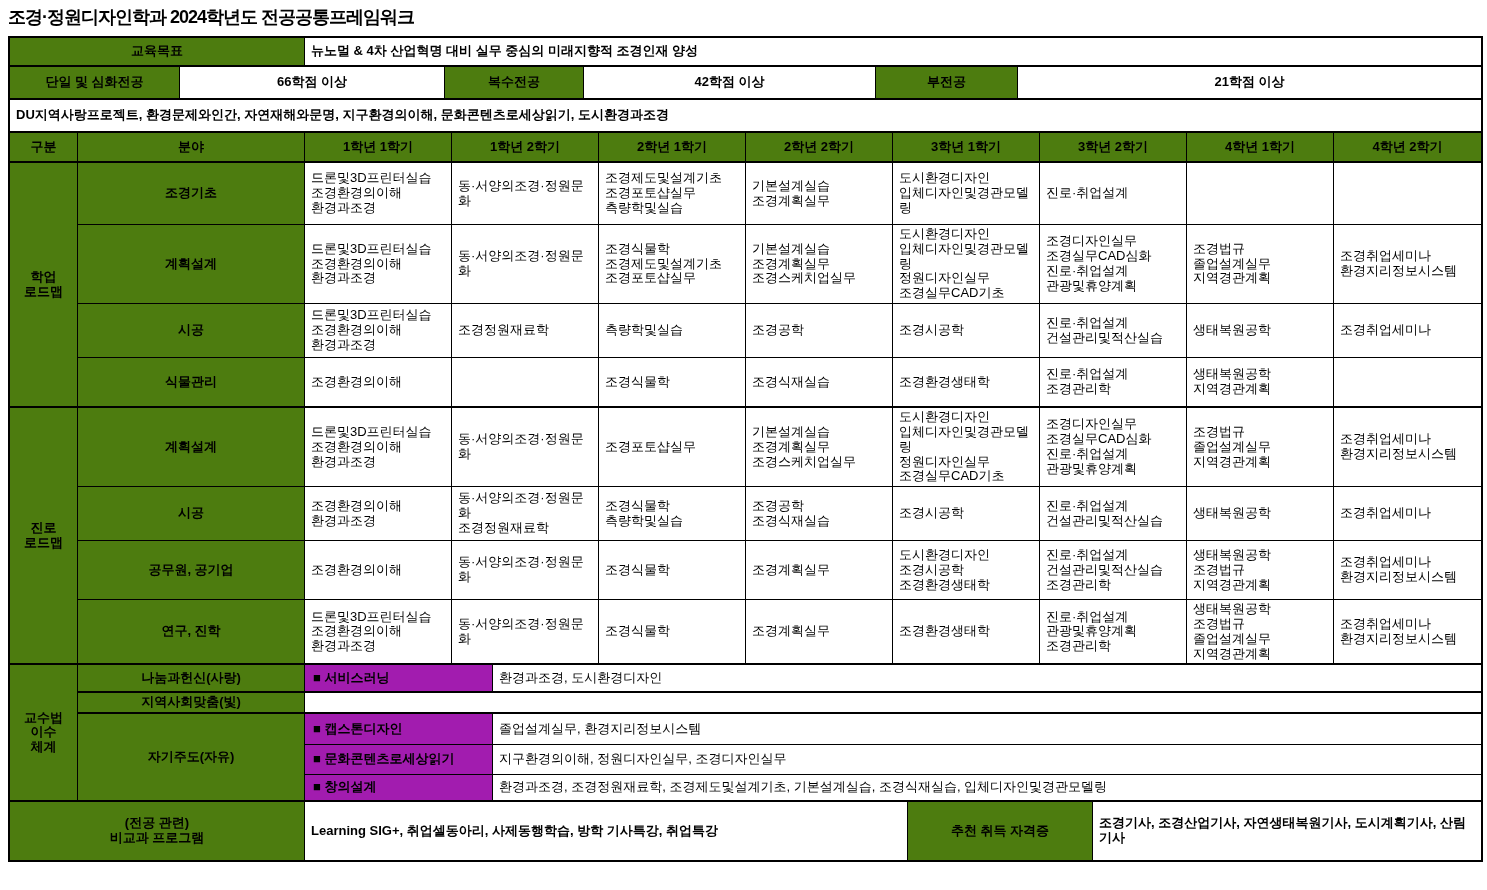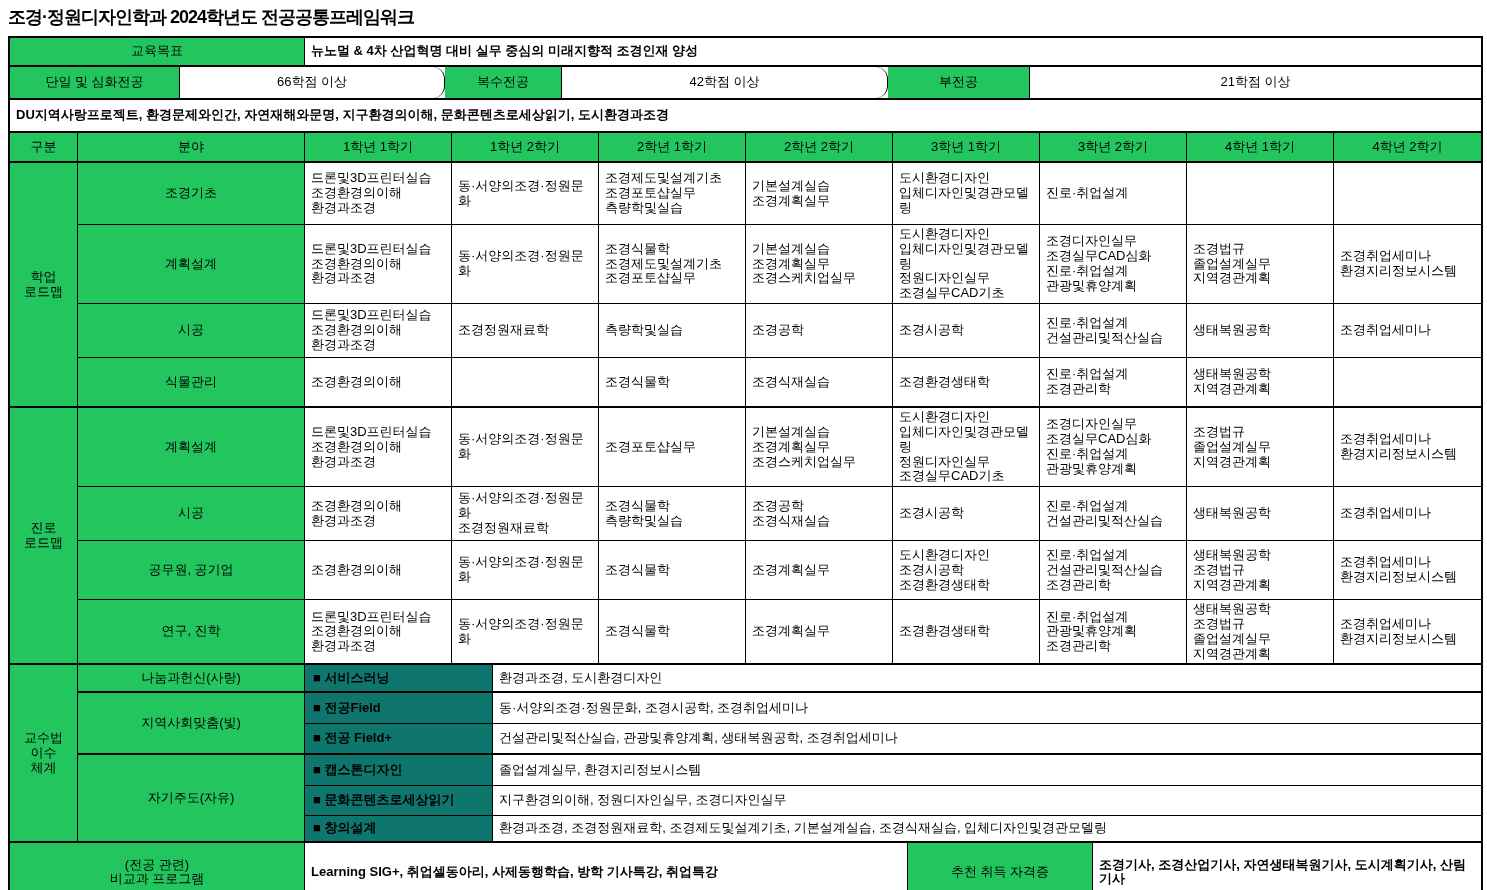--- a/index.html
+++ b/index.html
@@ -27,60 +27,60 @@
     display: flex;
     flex-direction: column;
     justify-content: center;
     font-size: 13px;
     line-height: 1.14;
     word-break: break-all;
     overflow: hidden;
   }
   .row > .cell:last-child, .srow > .cell:last-child, .trow > .cell:last-child { border-right: 0; }
 
-  .lbl { background: #22c55e; font-weight: normal; text-align: center; }
-  .ctr { font-weight: normal; text-align: center; border-radius: 12px; }
+  .lbl { background: #4d7c0f; font-weight: bold; text-align: center; }
+  .ctr { font-weight: bold; text-align: center; }
   .txtb { font-weight: bold; text-align: left; }
   .pre { white-space: pre-line; }
   .course { white-space: pre-line; text-align: left; }
 
   .w68 { width: 68px; } .w147 { width: 147px; } .w188 { width: 188px; }
   .w227 { width: 227px; } .w295 { width: 295px; }
   .grow { flex: 1; }
 
   .section { display: flex; align-items: stretch; }
   .sec-rows { flex: 1; display: flex; flex-direction: column; }
   .srow { display: flex; align-items: stretch; }
   .srow + .srow { border-top: 1px solid #000; }
 
   .tgroup { display: flex; align-items: stretch; }
   .tgroup + .tgroup { border-top: 2px solid #000; }
   .tg-rows { flex: 1; display: flex; flex-direction: column; }
   .trow { display: flex; align-items: stretch; }
   .trow + .trow { border-top: 1px solid #000; }
-  .method { background: #0f766e; font-weight: bold; text-align: left; padding-left: 8px; }
+  .method { background: #a21caf; font-weight: bold; text-align: left; padding-left: 8px; }
 </style>
 </head>
 <body>
 
 <div class="page">
   <h1 class="title">조경·정원디자인학과 2024학년도 전공공통프레임워크</h1>
 
   <div class="tbl">
 
     <div class="row block" style="min-height:27px">
       <div class="cell lbl w295">교육목표</div>
       <div class="cell txtb grow">뉴노멀 &amp; 4차 산업혁명 대비 실무 중심의 미래지향적 조경인재 양성</div>
     </div>
 
     <div class="row block" style="min-height:33px">
       <div class="cell lbl" style="width:170px">단일 및 심화전공</div>
       <div class="cell ctr" style="width:265px">66학점 이상</div>
-      <div class="cell lbl" style="width:117px">복수전공</div>
-      <div class="cell ctr" style="width:326px">42학점 이상</div>
+      <div class="cell lbl" style="width:139px">복수전공</div>
+      <div class="cell ctr" style="width:292px">42학점 이상</div>
       <div class="cell lbl" style="width:142px">부전공</div>
       <div class="cell ctr grow">21학점 이상</div>
     </div>
 
     <div class="row block" style="min-height:33px">
       <div class="cell txtb grow">DU지역사랑프로젝트, 환경문제와인간, 자연재해와문명, 지구환경의이해, 문화콘텐츠로세상읽기, 도시환경과조경</div>
     </div>
 
     <div class="row block" style="min-height:30px">
       <div class="cell lbl w68">구분</div>
@@ -265,30 +265,20 @@
           <div class="cell lbl w227">나눔과헌신(사랑)</div>
           <div class="tg-rows">
             <div class="trow" style="min-height:26px">
               <div class="cell method w188">■ 서비스러닝</div>
               <div class="cell course grow">환경과조경, 도시환경디자인</div>
             </div>
           </div>
         </div>
         <div class="tgroup">
           <div class="cell lbl w227">지역사회맞춤(빛)</div>
-          <div class="tg-rows">
-            <div class="trow" style="min-height:30px">
-              <div class="cell method w188">■ 전공Field</div>
-              <div class="cell course grow">동·서양의조경·정원문화, 조경시공학, 조경취업세미나</div>
-            </div>
-            <div class="trow" style="min-height:30px">
-              <div class="cell method w188">■ 전공 Field+</div>
-              <div class="cell course grow">건설관리및적산실습, 관광및휴양계획, 생태복원공학, 조경취업세미나</div>
-            </div>
-          </div>
         </div>
         <div class="tgroup">
           <div class="cell lbl w227">자기주도(자유)</div>
           <div class="tg-rows">
             <div class="trow" style="min-height:30px">
               <div class="cell method w188">■ 캡스톤디자인</div>
               <div class="cell course grow">졸업설계실무, 환경지리정보시스템</div>
             </div>
             <div class="trow" style="min-height:30px">
               <div class="cell method w188">■ 문화콘텐츠로세상읽기</div>

